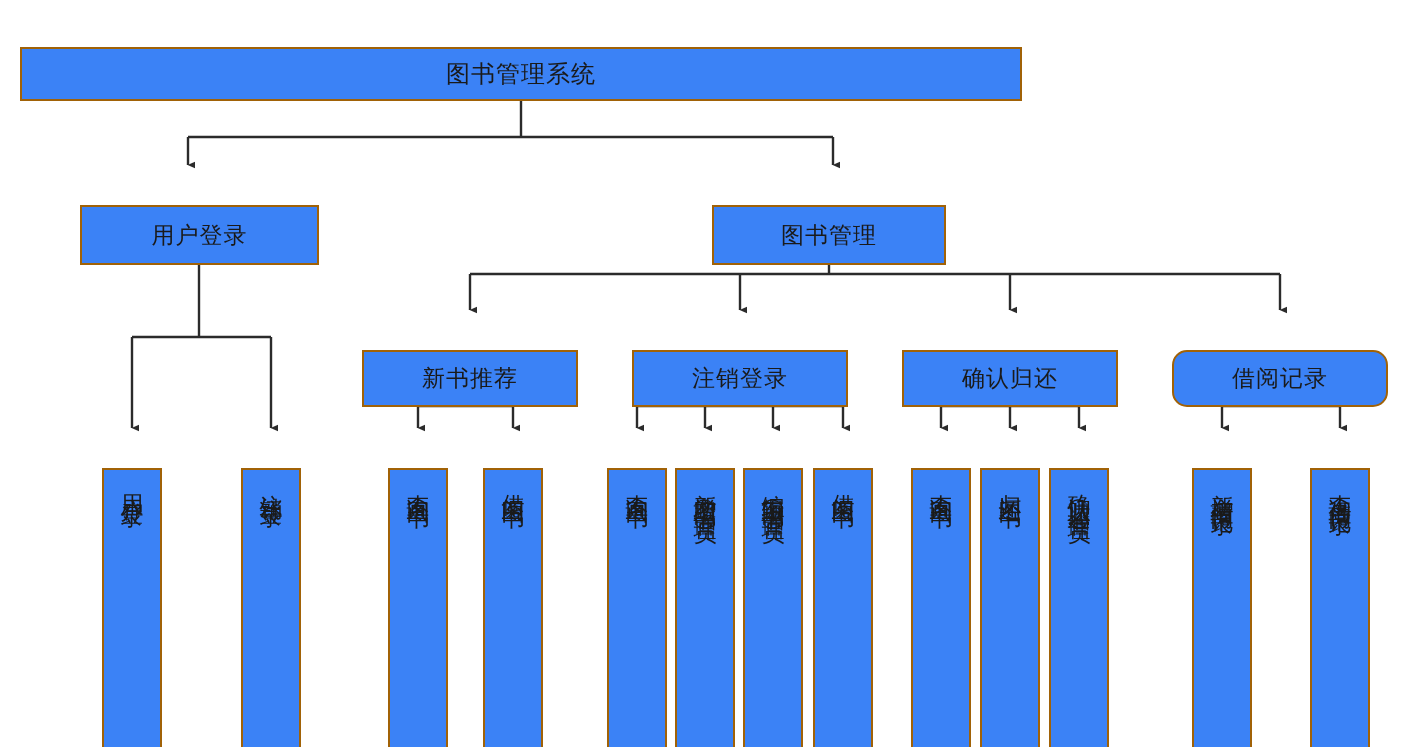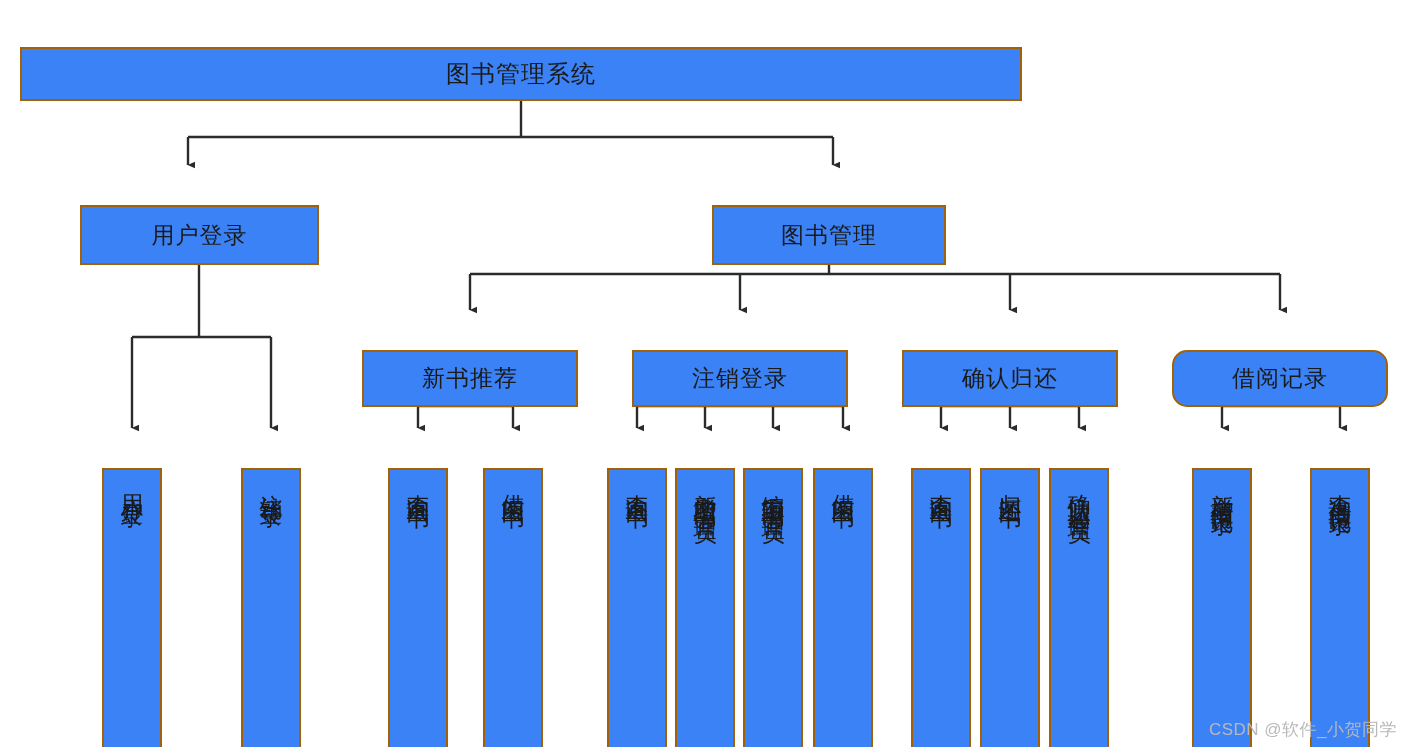--- a/index.html
+++ b/index.html
@@ -206,15 +206,14 @@
   </div>
 
   <div class="node v-node" style="left:1192px; top:435px; width:60px; height:298px;">
     <span class="node-label">新增借阅记录</span>
   </div>
 
   <div class="node v-node" style="left:1310px; top:435px; width:60px; height:298px;">
     <span class="node-label">查询借阅记录</span>
   </div>
 
-  <div class="watermark">CSDN @软件_小贺同学</div>
 
 </div>
 
 </body></html>

